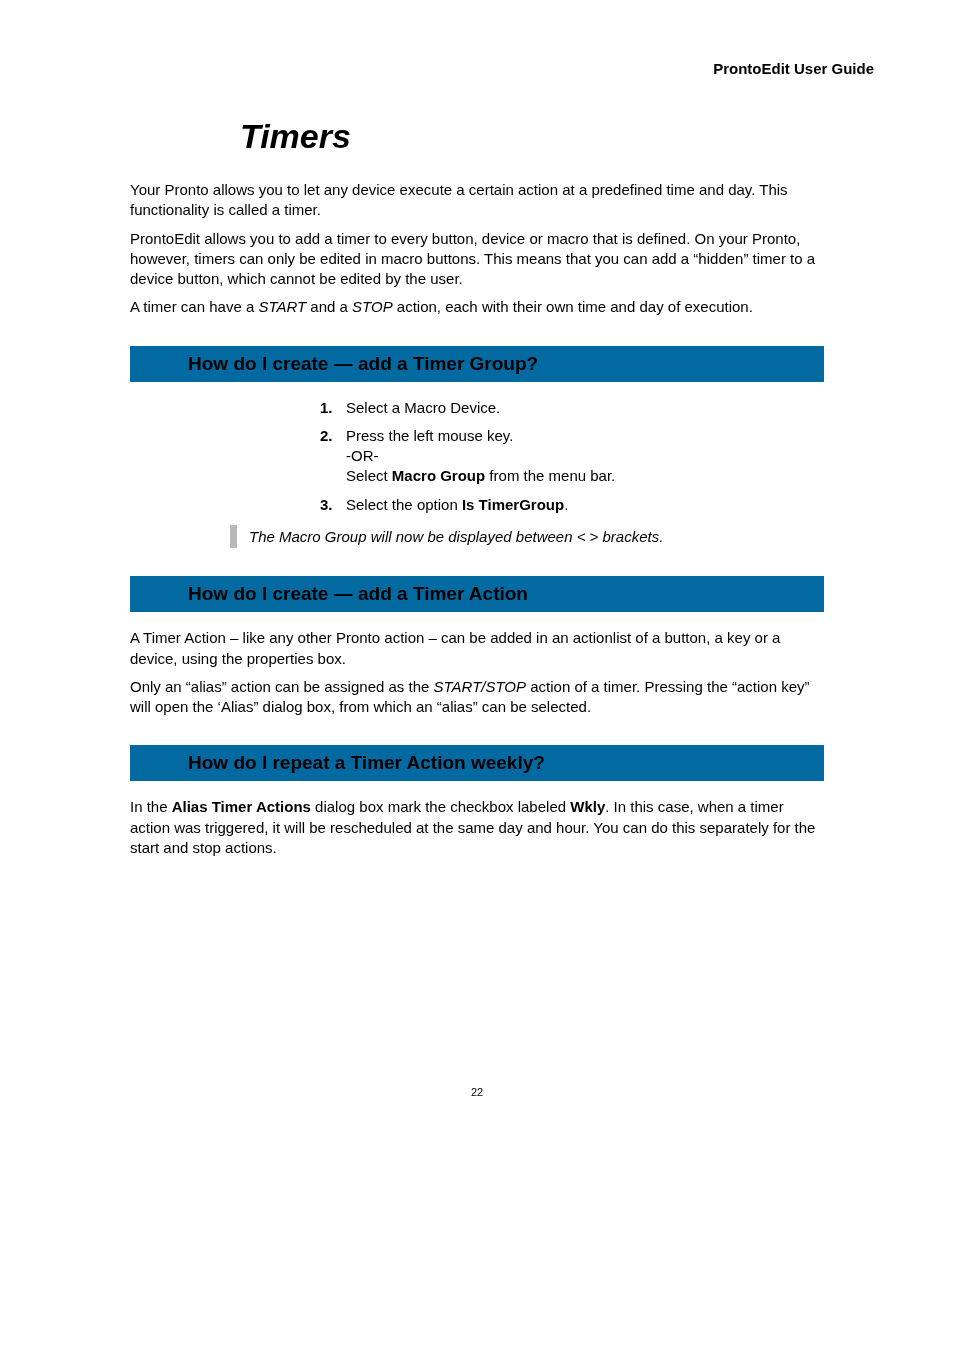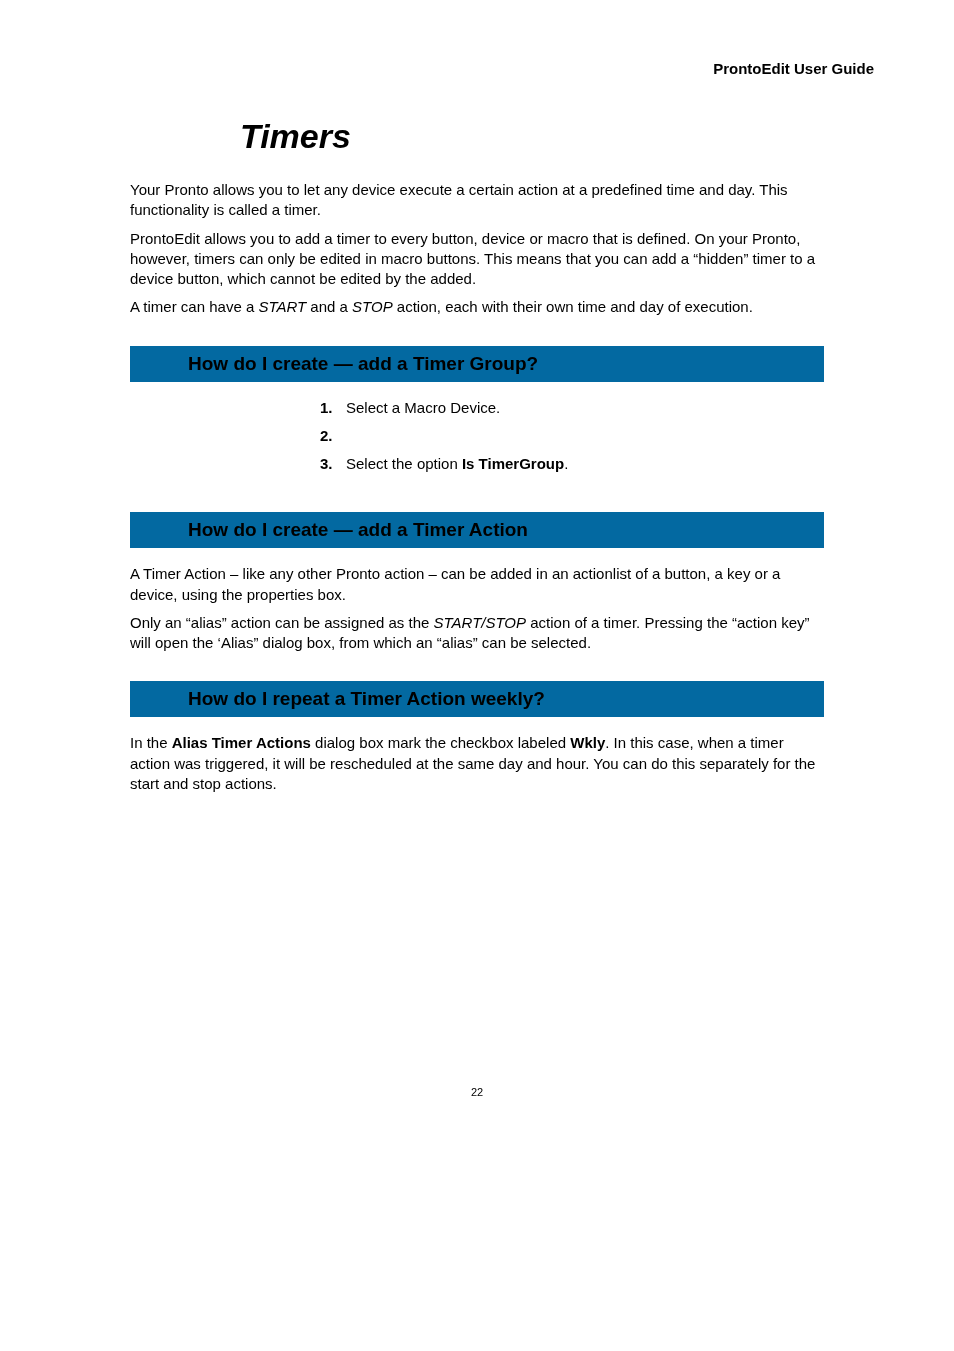--- a/index.html
+++ b/index.html
@@ -25,48 +25,56 @@
 <body>
 
 <div class="page">
 
   <div class="running-head">ProntoEdit User Guide</div>
 
   <h1 class="chapter-title">Timers</h1>
 
   <p class="body-para">Your Pronto allows you to let any device execute a certain action at a predefined time and day. This functionality is called a timer.</p>
 
-  <p class="body-para">ProntoEdit allows you to add a timer to every button, device or macro that is defined. On your Pronto, however, timers can only be edited in macro buttons. This means that you can add a “hidden” timer to a device button, which cannot be edited by the added.</p>
+  <p class="body-para">ProntoEdit allows you to add a timer to every button, device or macro that is defined. On your Pronto, however, timers can only be edited in macro buttons. This means that you can add a “hidden” timer to a device button, which cannot be edited by the user.</p>
 
   <p class="body-para">
     <span>A timer can have a </span><i>START</i><span> and a </span><i>STOP</i><span> action, each with their own time and day of execution.</span>
   </p>
 
   <div class="section-bar">
     <div class="section-bar-inner">How do I create — add a Timer Group?</div>
   </div>
 
   <div class="steps">
     <div class="step-row">
       <div class="step-num">1.</div>
       <div class="step-body">Select a Macro Device.</div>
     </div>
     <div class="step-row">
       <div class="step-num">2.</div>
+      <div class="step-body">
+        <div>Press the left mouse key.</div>
+        <div>-OR-</div>
+        <div>
+          <span>Select </span><b>Macro Group</b><span> from the menu bar.</span>
+        </div>
+      </div>
     </div>
     <div class="step-row">
       <div class="step-num">3.</div>
       <div class="step-body">
         <span>Select the option </span><b>Is TimerGroup</b><span>.</span>
       </div>
     </div>
   </div>
 
   <div class="note-row">
     <div class="note-bar"></div>
+    <div class="note-text">The Macro Group will now be displayed between &lt; &gt; brackets.</div>
   </div>
 
   <div class="section-bar">
     <div class="section-bar-inner">How do I create — add a Timer Action</div>
   </div>
 
   <p class="body-para">A Timer Action – like any other Pronto action – can be added in an actionlist of a button, a key or a device, using the properties box.</p>
 
   <p class="body-para">
     <span>Only an “alias” action can be assigned as the </span><i>START/STOP</i><span> action of a timer. Pressing the “action key” will open the ‘Alias” dialog box, from which an “alias” can be selected.</span>

